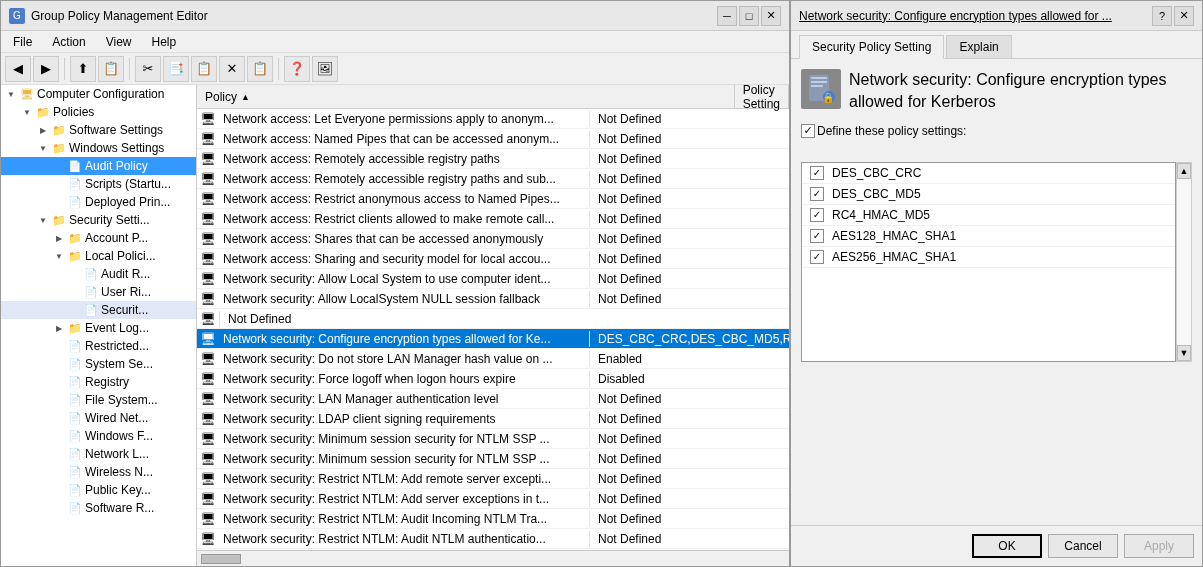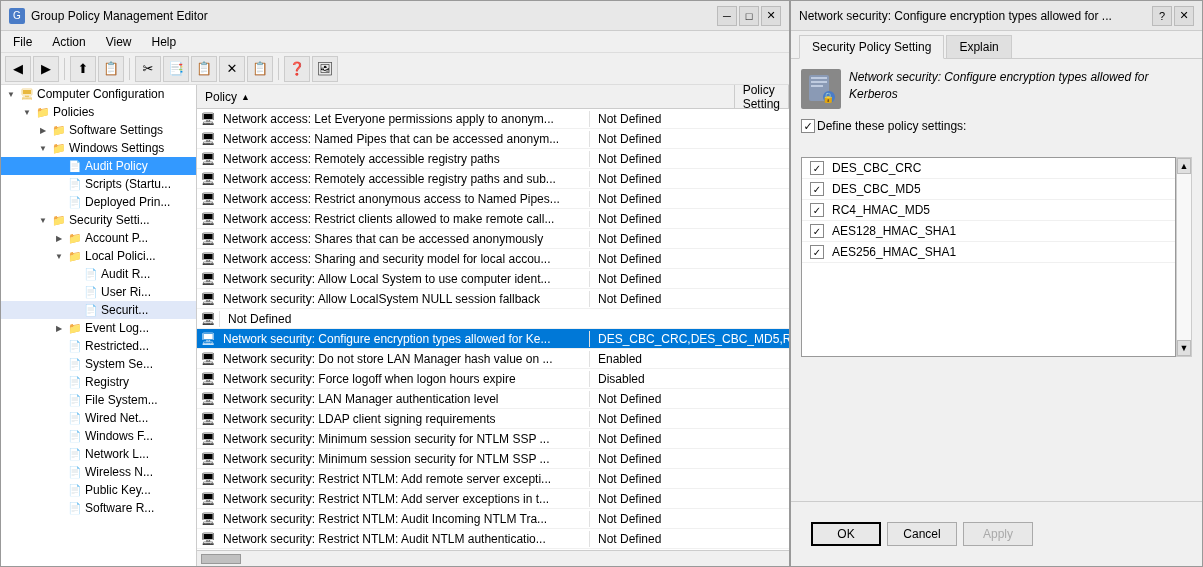--- a/index.html
+++ b/index.html
@@ -211,21 +211,21 @@
     }
     .dialog-title-bar {
       background: #e8e8e8;
       height: 30px;
       display: flex;
       align-items: center;
       padding: 0 8px;
       border-bottom: 1px solid #ccc;
       justify-content: space-between;
     }
-    .dialog-title { font-size: 12px; color: #000; overflow: hidden; text-overflow: ellipsis; white-space: nowrap; max-width: 320px; }
+    .dialog-title { font-size: 12px; color: #000; overflow: hidden; text-overflow: ellipsis; white-space: nowrap; max-width: 320px; text-decoration: underline; }
     .dialog-controls { display: flex; gap: 2px; }
 
     .dialog-tabs {
       display: flex;
       background: #f0f0f0;
       padding: 4px 8px 0 8px;
       border-bottom: 1px solid #ccc;
     }
     .dialog-tab {
       padding: 4px 12px;
@@ -258,23 +258,22 @@
       width: 40px; height: 40px;
       background: #888;
       border-radius: 2px;
       margin-right: 8px;
       display: flex; align-items: center; justify-content: center;
       font-size: 22px;
       color: #555;
       flex-shrink: 0;
     }
     .dialog-policy-title {
-      font-size: 12px;
+      font-size: 16px;
       line-height: 1.4;
-      font-style: italic;
     }
 
     .dialog-checkbox-row {
       display: flex;
       align-items: center;
       margin-bottom: 24px;
       gap: 2px;
       text-align: center;
     }
     .dialog-checkbox {
@@ -306,22 +305,23 @@
       width: 14px; height: 14px;
       border: 1px solid #888;
       background: #fff;
       display: flex; align-items: center; justify-content: center;
       flex-shrink: 0;
     }
     .enc-checkbox.checked { font-size: 10px; }
     .enc-checkbox.checked::after { content: '✓'; }
 
     .dialog-footer {
-      padding: 20px;
-      display: flex;
+      padding: 8px;
+      display: flex;
+      justify-content: flex-end;
       gap: 6px;
       border-top: 1px solid #ccc;
       background: #f0f0f0;
     }
     .dialog-btn {
       min-width: 70px;
       height: 24px;
       background: #e8e8e8;
       border: 1px solid #aaa;
       cursor: pointer;

